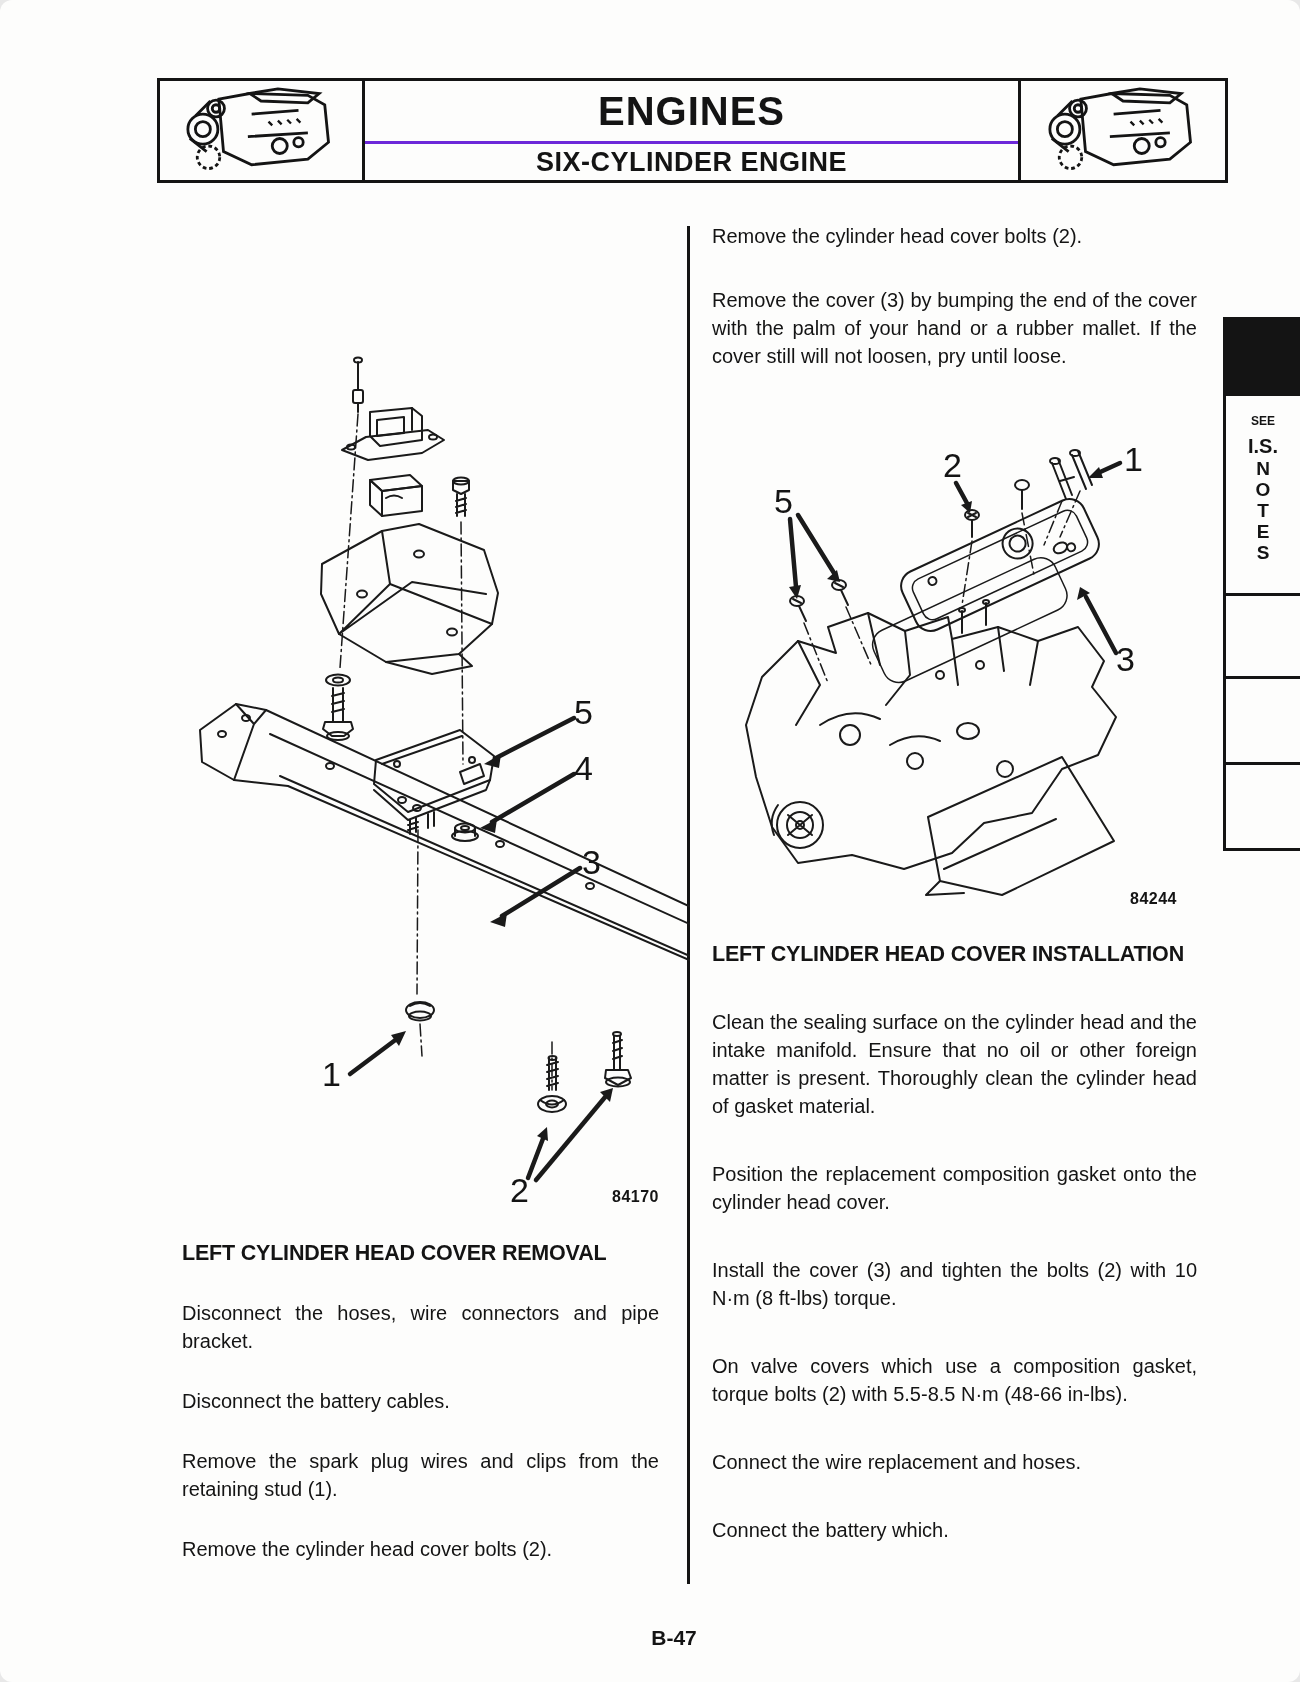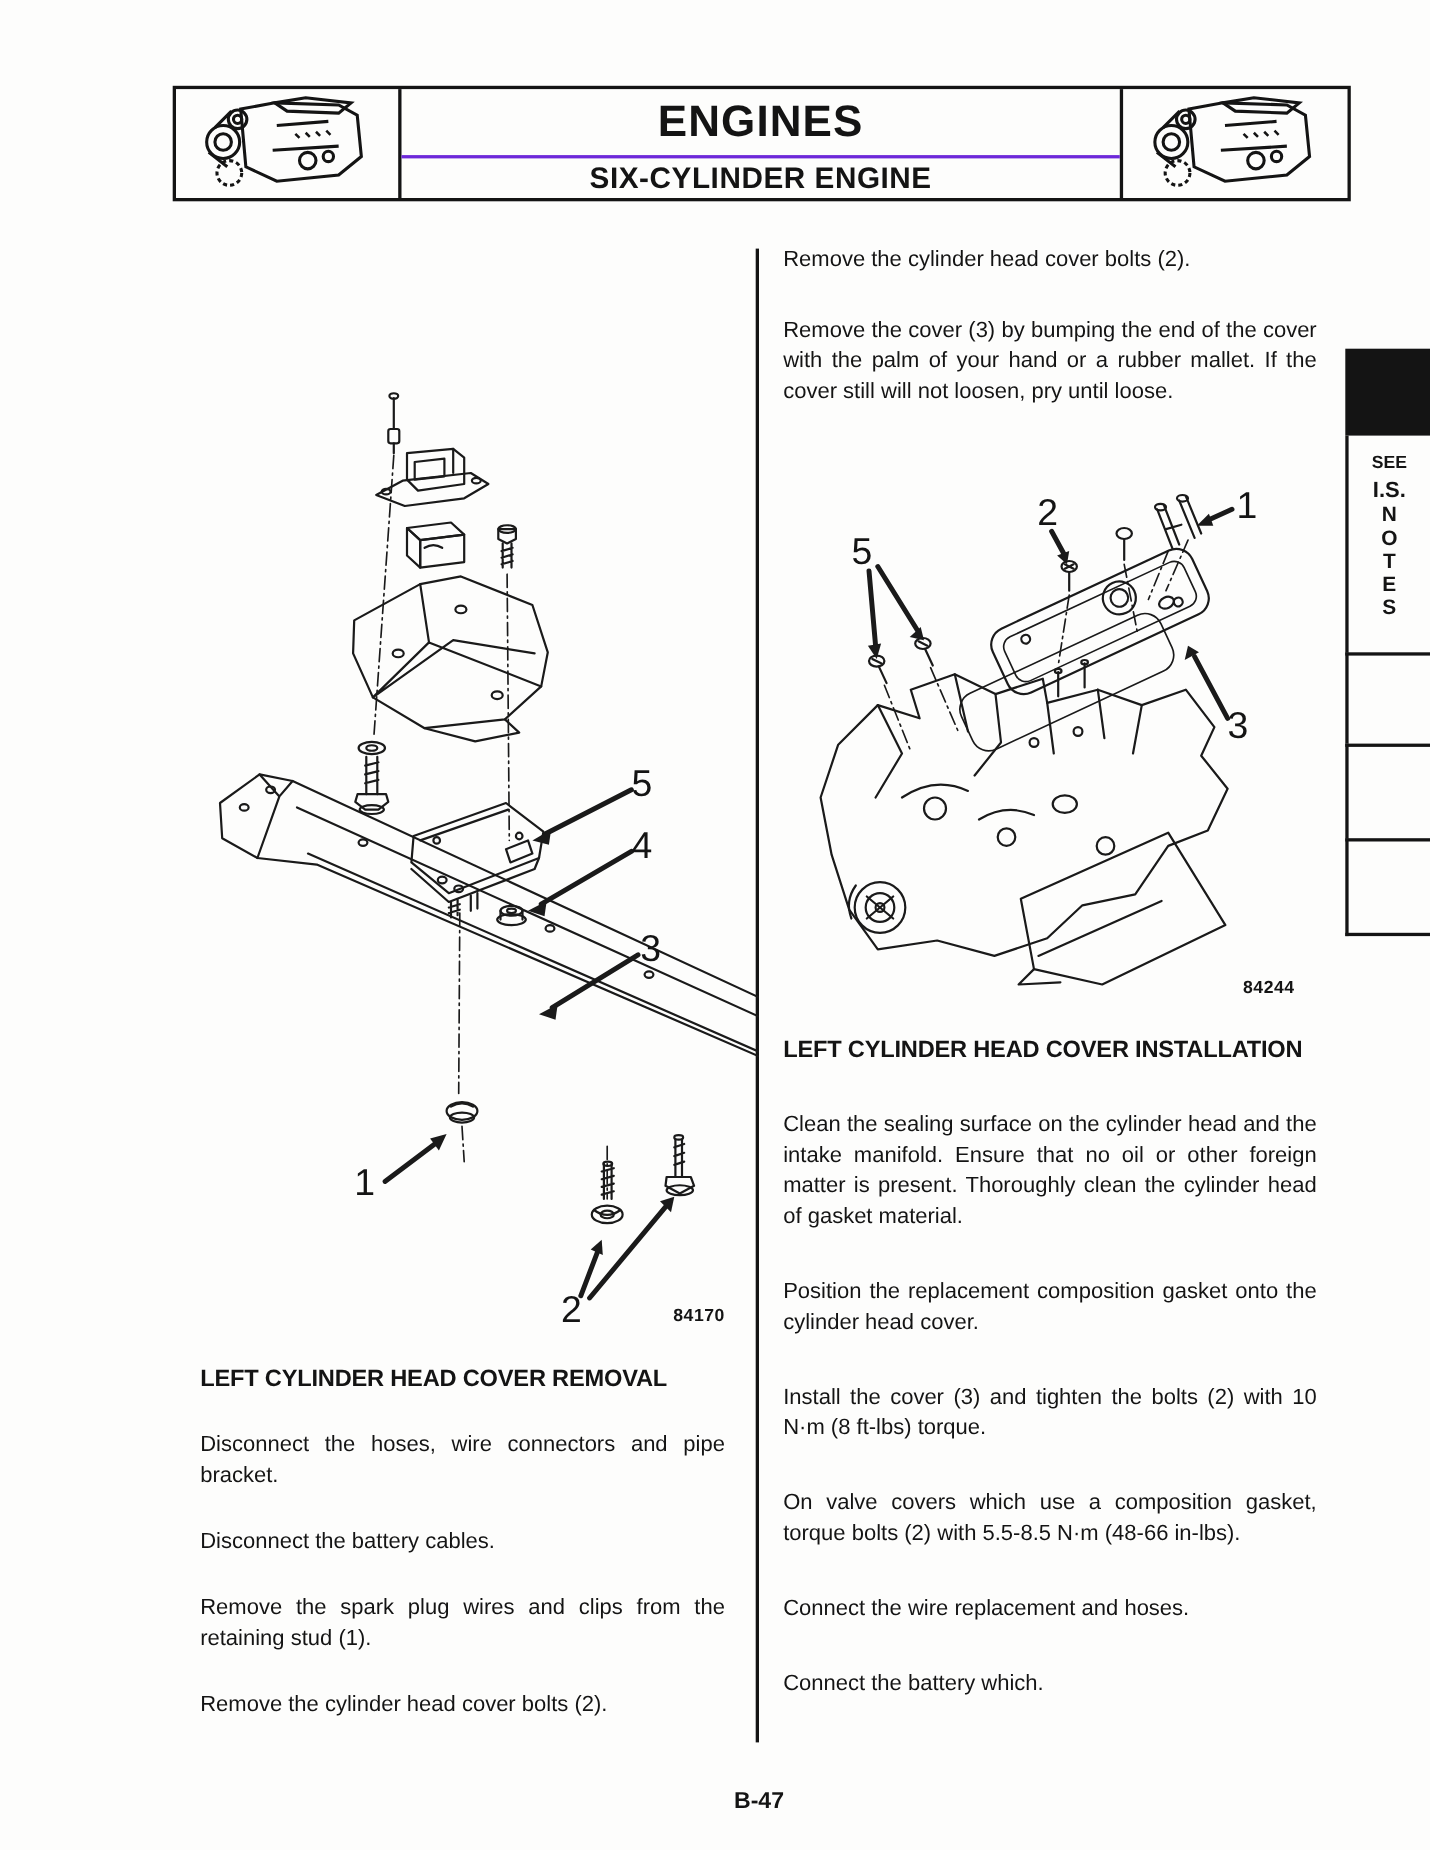--- a/index.html
+++ b/index.html
@@ -1,17 +1,17 @@
 <!DOCTYPE html>
 <html><head>
 <meta charset="utf-8">
 <style>
   html,body{margin:0;padding:0;background:#e8e8e8;}
   .page{position:relative;width:1300px;height:1682px;background:#fdfdfc;
-        font-family:"Liberation Sans",sans-serif;color:#141414;overflow:hidden;}
+        font-family:"Liberation Sans",sans-serif;color:#141414;overflow:hidden;border-radius:12px;}
   .abs{position:absolute;}
   
   .hdr{position:absolute;left:157px;top:78px;width:1065px;height:99px;
        border:3px solid #141414;display:flex;}
   .hdr-cell-icon{width:202px;flex:0 0 auto;display:flex;align-items:center;justify-content:center;}
   .hdr-cell-mid{flex:1 1 auto;border-left:3px solid #141414;border-right:3px solid #141414;
                 display:flex;flex-direction:column;}
   .hdr-title{height:60px;display:flex;align-items:center;justify-content:center;
              font-weight:bold;font-size:40px;letter-spacing:1px;}
   .hdr-sub{border-top:3px solid #6d28d9;flex:1;display:flex;align-items:center;justify-content:center;
@@ -23,27 +23,27 @@
   .col-left{left:182px;top:1240px;width:477px;}
   .col-left p{margin-bottom:32px;}
   .col-rt{left:712px;top:222px;width:485px;}
   .col-rb{left:712px;top:941px;width:485px;}
   .col-rb p{margin-bottom:40px;}
   h2.sect{font-size:21.5px;line-height:27px;font-weight:bold;letter-spacing:-.2px;
           margin:0 0 32px 0;text-align:left;white-space:nowrap;}
   .col-rb h2.sect{margin-bottom:40px;}
   .divider-v{position:absolute;left:687px;top:226px;width:3px;height:1358px;background:#141414;}
   .fig-num{position:absolute;font-size:16px;font-weight:bold;letter-spacing:.5px;}
-  .pageno{position:absolute;left:630px;top:1626px;width:120px;text-align:center;
+  .pageno{position:absolute;left:614px;top:1626px;width:120px;text-align:center;
           font-weight:bold;font-size:21px;}
   
   .sb-black{position:absolute;left:1223px;top:317px;width:77px;height:79px;background:#141414;}
   .sb-notes{position:absolute;left:1223px;top:396px;width:74px;height:197px;
             border-left:3px solid #141414;text-align:center;font-weight:bold;}
-  .sb-notes .l1{font-size:16px;line-height:26px;margin-top:12px;}
+  .sb-notes .l1{font-size:12px;line-height:26px;margin-top:12px;}
   .sb-notes .l2{font-size:20px;line-height:24px;}
   .sb-notes .vlet{font-size:19px;line-height:21px;}
   .sb-cell{position:absolute;left:1223px;width:74px;border-left:3px solid #141414;
            border-top:3px solid #141414;}
   .sb-cell.last{border-bottom:3px solid #141414;}
   svg{display:block;}
   svg text{font-family:"Liberation Sans",sans-serif;}
   .callout{font-size:34px;fill:#141414;}
 </style>
 </head>

